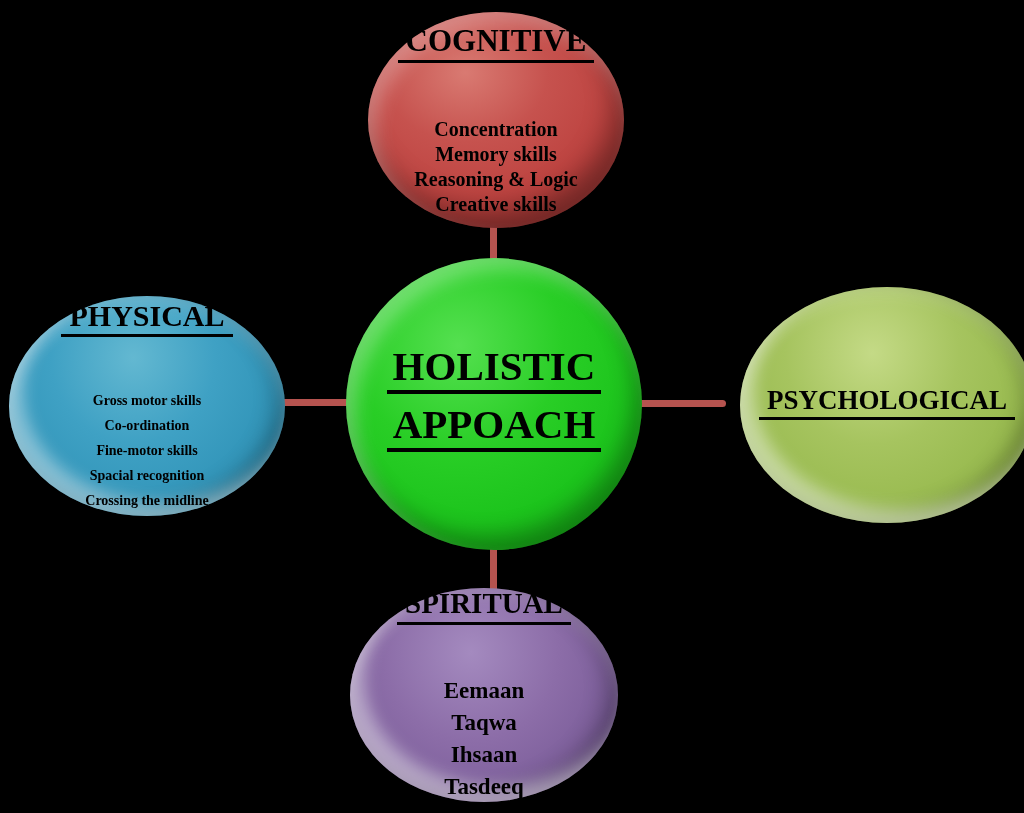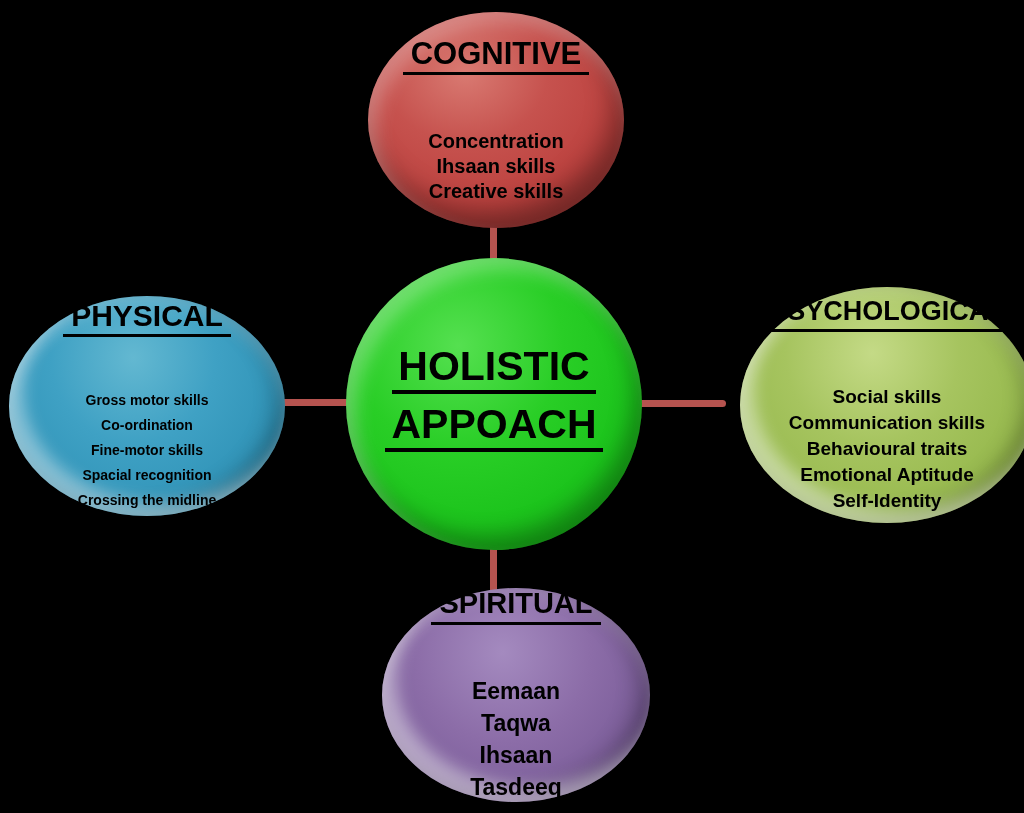--- a/index.html
+++ b/index.html
@@ -6,21 +6,21 @@
     margin: 0;
     padding: 0;
     background: #000000;
   }
   .stage {
     position: relative;
     width: 1024px;
     height: 813px;
     background: #000000;
     overflow: hidden;
-    font-family: Liberation Sans, sans-serif;
+    font-family: Liberation Serif, serif;
     color: #000000;
   }
   
   .connector {
     position: absolute;
     background: #B5534F;
     border-radius: 4px;
     z-index: 0;
   }
   .conn-top    { left: 490px; top: 222px; width: 7px;  height: 44px; }
@@ -86,21 +86,21 @@
     background: radial-gradient(ellipse at 45% 28%,
       #c4da86 0%, #a6c45f 38%, #98ba4f 68%, #74942f 100%);
     box-shadow: inset 14px -14px 16px rgba(255,255,255,0.45),
                 inset 0 10px 14px rgba(255,255,255,0.15),
                 inset -10px -8px 20px rgba(0,0,0,0.25);
   }
   .psychological h2 { font-size: 27px; margin-bottom: 5px; }
   .psychological .items { font-size: 19px; line-height: 26px; }
 
   .spiritual {
-    left: 382px; top: 588px; width: 268px; height: 214px;
+    left: 350px; top: 588px; width: 268px; height: 214px;
     background: radial-gradient(ellipse at 45% 30%,
       #a48abf 0%, #8c6da8 42%, #7e609c 68%, #5e467a 100%);
     box-shadow: inset 14px -16px 16px rgba(255,255,255,0.45),
                 inset 0 10px 12px rgba(255,255,255,0.14),
                 inset -10px -8px 22px rgba(0,0,0,0.30);
   }
   .spiritual h2 { font-size: 29px; margin-bottom: 3px; }
   .spiritual .items { font-size: 23px; line-height: 32px; }
 </style>
 </head>
@@ -110,21 +110,22 @@
 
   <div class="connector conn-top"></div>
   <div class="connector conn-bottom"></div>
   <div class="connector conn-left"></div>
   <div class="connector conn-right"></div>
 
   <div class="node cognitive">
     <h2><span class="u">COGNITIVE</span></h2>
     <div class="items">
       <div class="item">Concentration</div>
-      <div class="item">Ihsaan skills</div>
+      <div class="item">Memory skills</div>
+      <div class="item">Reasoning &amp; Logic</div>
       <div class="item">Creative skills</div>
     </div>
   </div>
 
   <div class="node holistic">
     <div class="ctitle"><span class="u">HOLISTIC</span></div>
     <div class="ctitle"><span class="u">APPOACH</span></div>
   </div>
 
   <div class="node physical">
@@ -133,27 +134,20 @@
       <div class="item">Gross motor skills</div>
       <div class="item">Co-ordination</div>
       <div class="item">Fine-motor skills</div>
       <div class="item">Spacial recognition</div>
       <div class="item">Crossing the midline</div>
     </div>
   </div>
 
   <div class="node psychological">
     <h2><span class="u">PSYCHOLOGICAL</span></h2>
-    <div class="items">
-      <div class="item">Social skills</div>
-      <div class="item">Communication skills</div>
-      <div class="item">Behavioural traits</div>
-      <div class="item">Emotional Aptitude</div>
-      <div class="item">Self-Identity</div>
-    </div>
   </div>
 
   <div class="node spiritual">
     <h2><span class="u">SPIRITUAL</span></h2>
     <div class="items">
       <div class="item">Eemaan</div>
       <div class="item">Taqwa</div>
       <div class="item">Ihsaan</div>
       <div class="item">Tasdeeq</div>
     </div>

